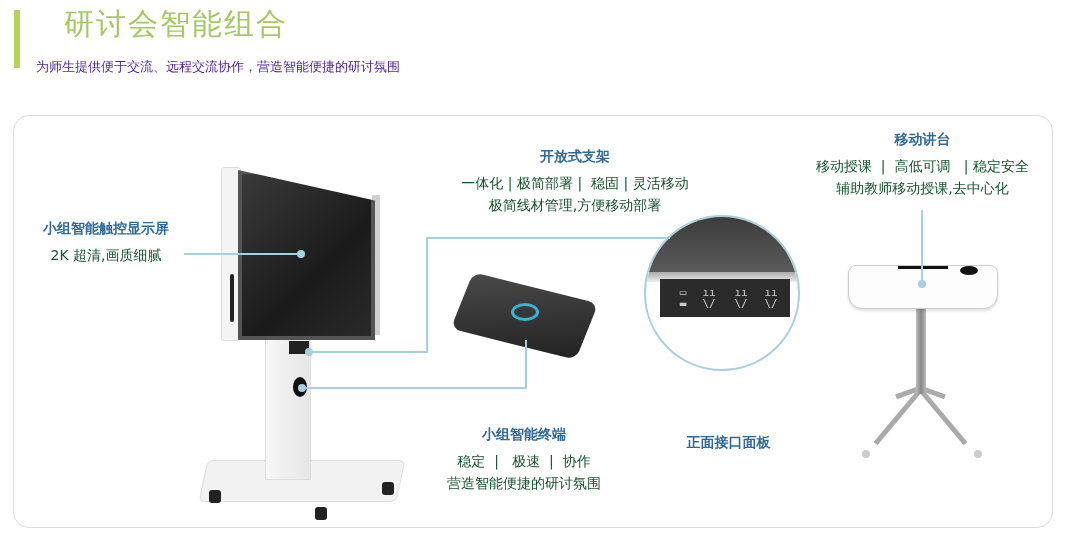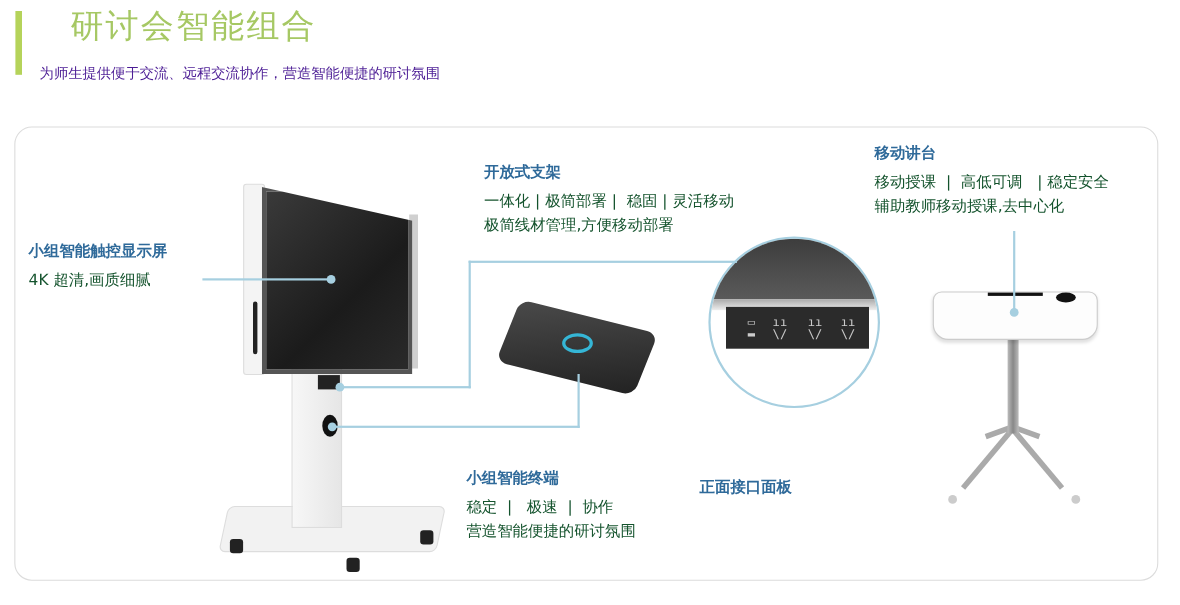--- a/index.html
+++ b/index.html
@@ -5,21 +5,21 @@
   * { box-sizing: border-box; margin: 0; padding: 0; }
   html, body { width: 1073px; height: 550px; background: #ffffff; overflow: hidden; }
   body { position: relative; font-family: "DejaVu Sans", "Liberation Sans", sans-serif; }
 
   .accent-bar { position: absolute; left: 14px; top: 10px; width: 6px; height: 58px; background: #b5d35a; }
   .page-title { position: absolute; left: 36px; top: 4px; font-size: 30px; color: #a6c864; letter-spacing: 2px; font-weight: normal; margin-left: 28px; }
   .page-subtitle { position: absolute; left: 36px; top: 58px; font-size: 13px; color: #4c1d95; }
 
   .card { position: absolute; left: 13px; top: 115px; width: 1040px; height: 413px; border: 1.5px solid #dcdcdc; border-radius: 16px; background: #fff; }
 
-  .label-block { position: absolute; text-align: left; }
+  .label-block { position: absolute; text-align: center; }
   .label-title { font-size: 14px; font-weight: bold; color: #2f6a9a; margin-bottom: 6px; }
   .label-line { font-size: 14px; color: #14532d; line-height: 22px; white-space: pre; }
 
   .conn { position: absolute; background: #a6cfe0; }
   .dot { position: absolute; width: 8px; height: 8px; border-radius: 50%; background: #a6cfe0; }
 
   
   .stand-post { position: absolute; left: 265px; top: 335px; width: 46px; height: 145px; background: linear-gradient(90deg,#f7f7f7,#e6e6e6); border: 1px solid #ddd; }
   .stand-base { position: absolute; left: 203px; top: 460px; width: 198px; height: 42px; background: #f2f2f2; border: 1px solid #ddd; border-radius: 6px; transform: skewX(-12deg); }
   .wheel { position: absolute; width: 12px; height: 13px; background: #222; border-radius: 3px; }
@@ -111,21 +111,21 @@
 
 <div class="conn" style="left:302px;top:387px;width:225px;height:2px;"></div>
 <div class="conn" style="left:525px;top:340px;width:2px;height:49px;"></div>
 <div class="dot" style="left:298px;top:384px;"></div>
 
 <div class="conn" style="left:921px;top:210px;width:2px;height:75px;"></div>
 <div class="dot" style="left:918px;top:280px;"></div>
 
 <div class="label-block" style="left:26px;top:220px;width:160px;">
   <div class="label-title">小组智能触控显示屏</div>
-  <div class="label-line">4K 超清,画质细腻</div>
+  <div class="label-line">2K 超清,画质细腻</div>
 </div>
 
 <div class="label-block" style="left:440px;top:148px;width:270px;">
   <div class="label-title">开放式支架</div>
   <div class="label-line">一体化 | 极简部署 |  稳固 | 灵活移动</div>
   <div class="label-line">极简线材管理,方便移动部署</div>
 </div>
 
 <div class="label-block" style="left:795px;top:131px;width:255px;">
   <div class="label-title">移动讲台</div>

